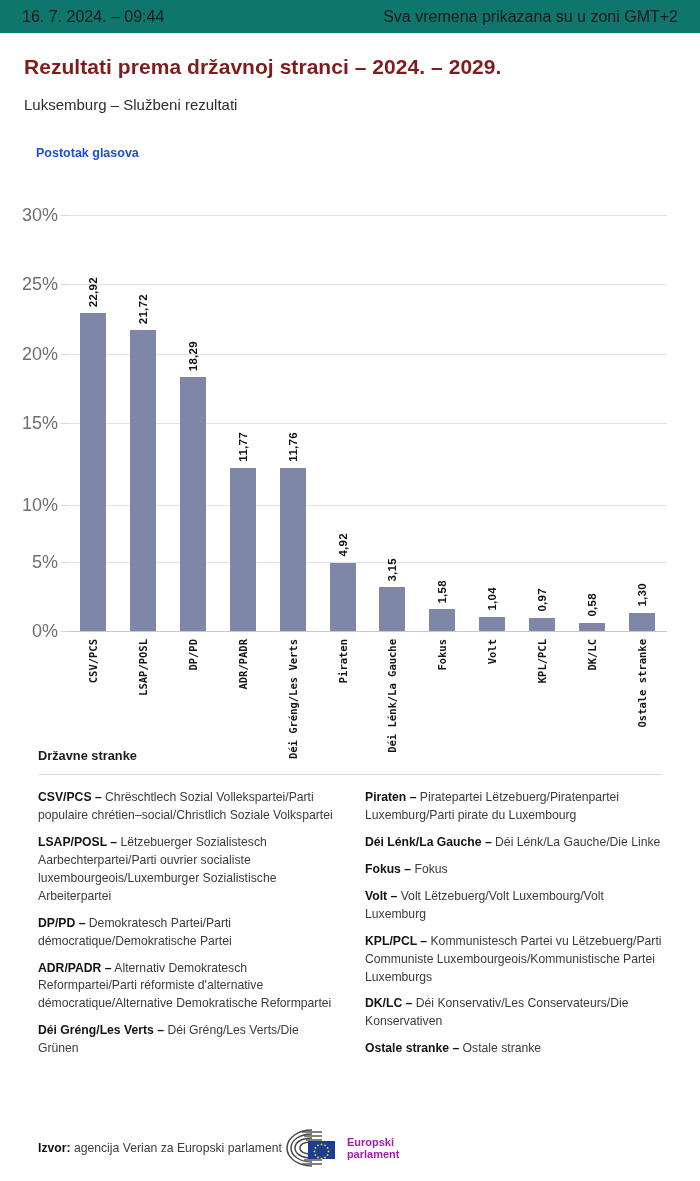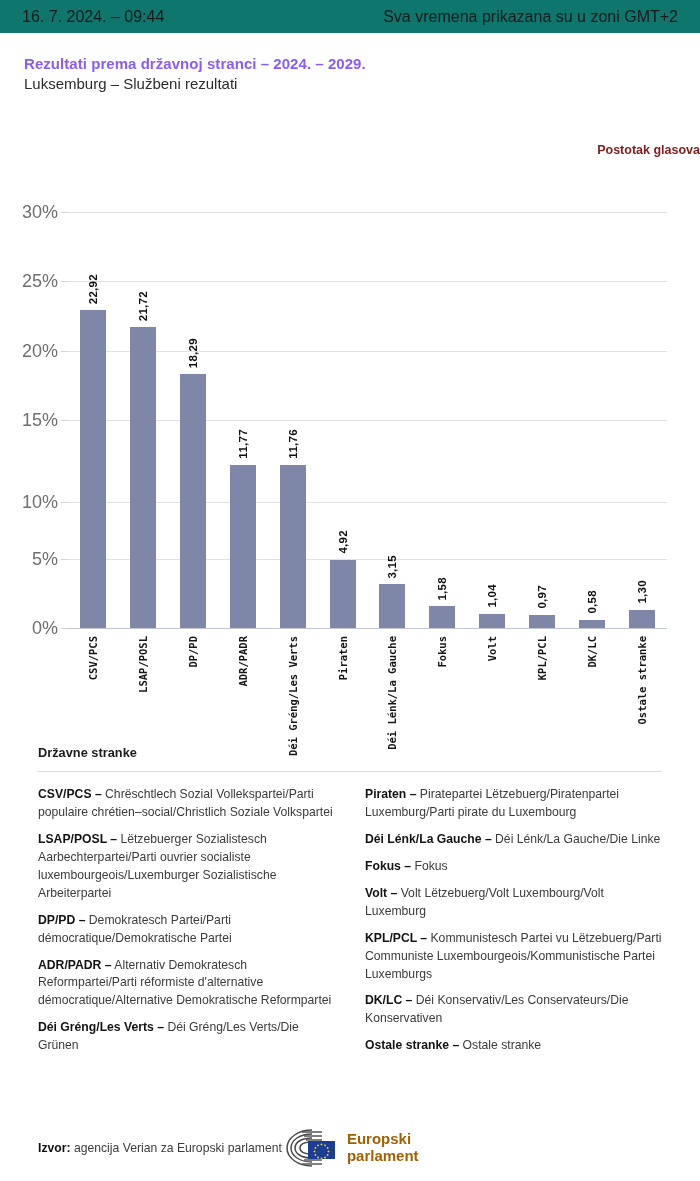--- a/index.html
+++ b/index.html
@@ -25,40 +25,39 @@
     justify-content: space-between;
     padding: 0 22px;
     box-sizing: border-box;
   }
 
   
   .titles {
     padding: 22px 24px 0 24px;
   }
   .title-main {
-    font-size: 15px;
-    font-weight: 700;
-    color: #8b5cf6;
+    font-size: 21px;
+    font-weight: 700;
+    color: #7f1d1d;
     letter-spacing: 0.05px;
-    margin: 0 0 3px 0;
+    margin: 0 0 17px 0;
   }
   .title-sub {
     font-size: 15px;
     font-weight: 400;
     color: #2d2d2d;
     margin: 0;
   }
 
   
   .chart-title {
     font-size: 12.5px;
     font-weight: 700;
-    color: #7f1d1d;
-    margin: 51px 0 0 36px;
-    text-align: right;
+    color: #1d4ed8;
+    margin: 33px 0 0 36px;
   }
   .chart-wrap {
     position: relative;
     width: 700px;
     height: 560px;
     margin-top: 10px;
   }
   .plot {
     position: absolute;
     left: 68px;
@@ -184,24 +183,24 @@
     color: #111;
     font-weight: 700;
   }
   .ep-logo {
     display: flex;
     align-items: center;
     gap: 9px;
     margin-right: 10px;
   }
   .ep-logo-text {
-    font-size: 15px;
+    font-size: 11px;
     line-height: 1.12;
     font-weight: 700;
-    color: #a16207;
+    color: #a21caf;
     white-space: pre-line;
   }
 </style>
 </head>
 <body>
 
 <div class="topbar">
   <span>16. 7. 2024. – 09:44</span>
   <span>Sva vremena prikazana su u zoni GMT+2</span>
 </div>

